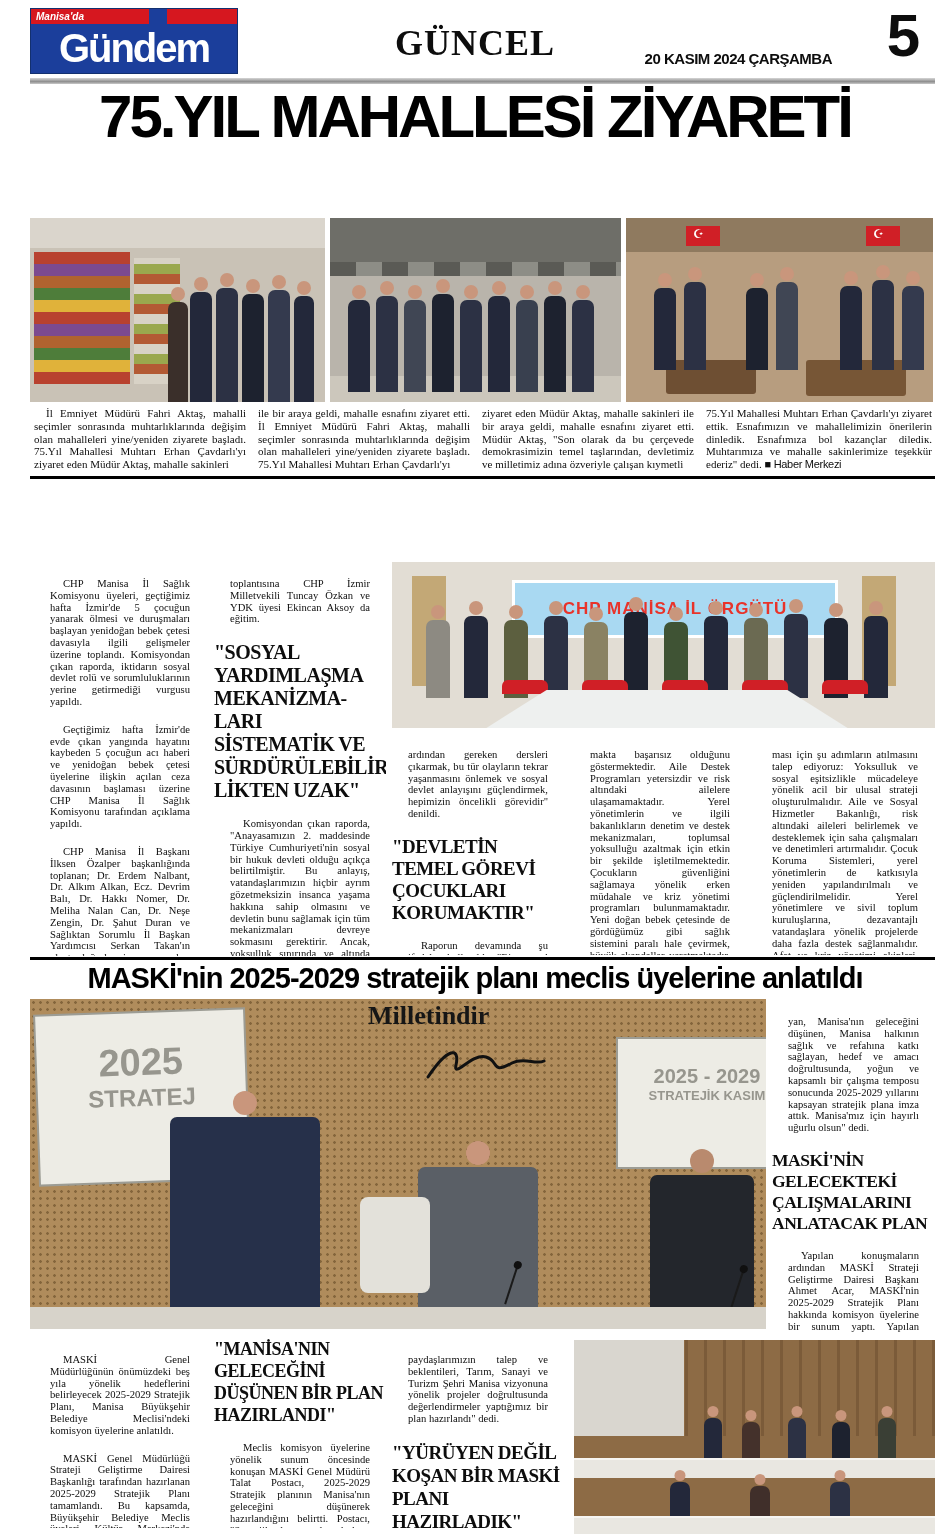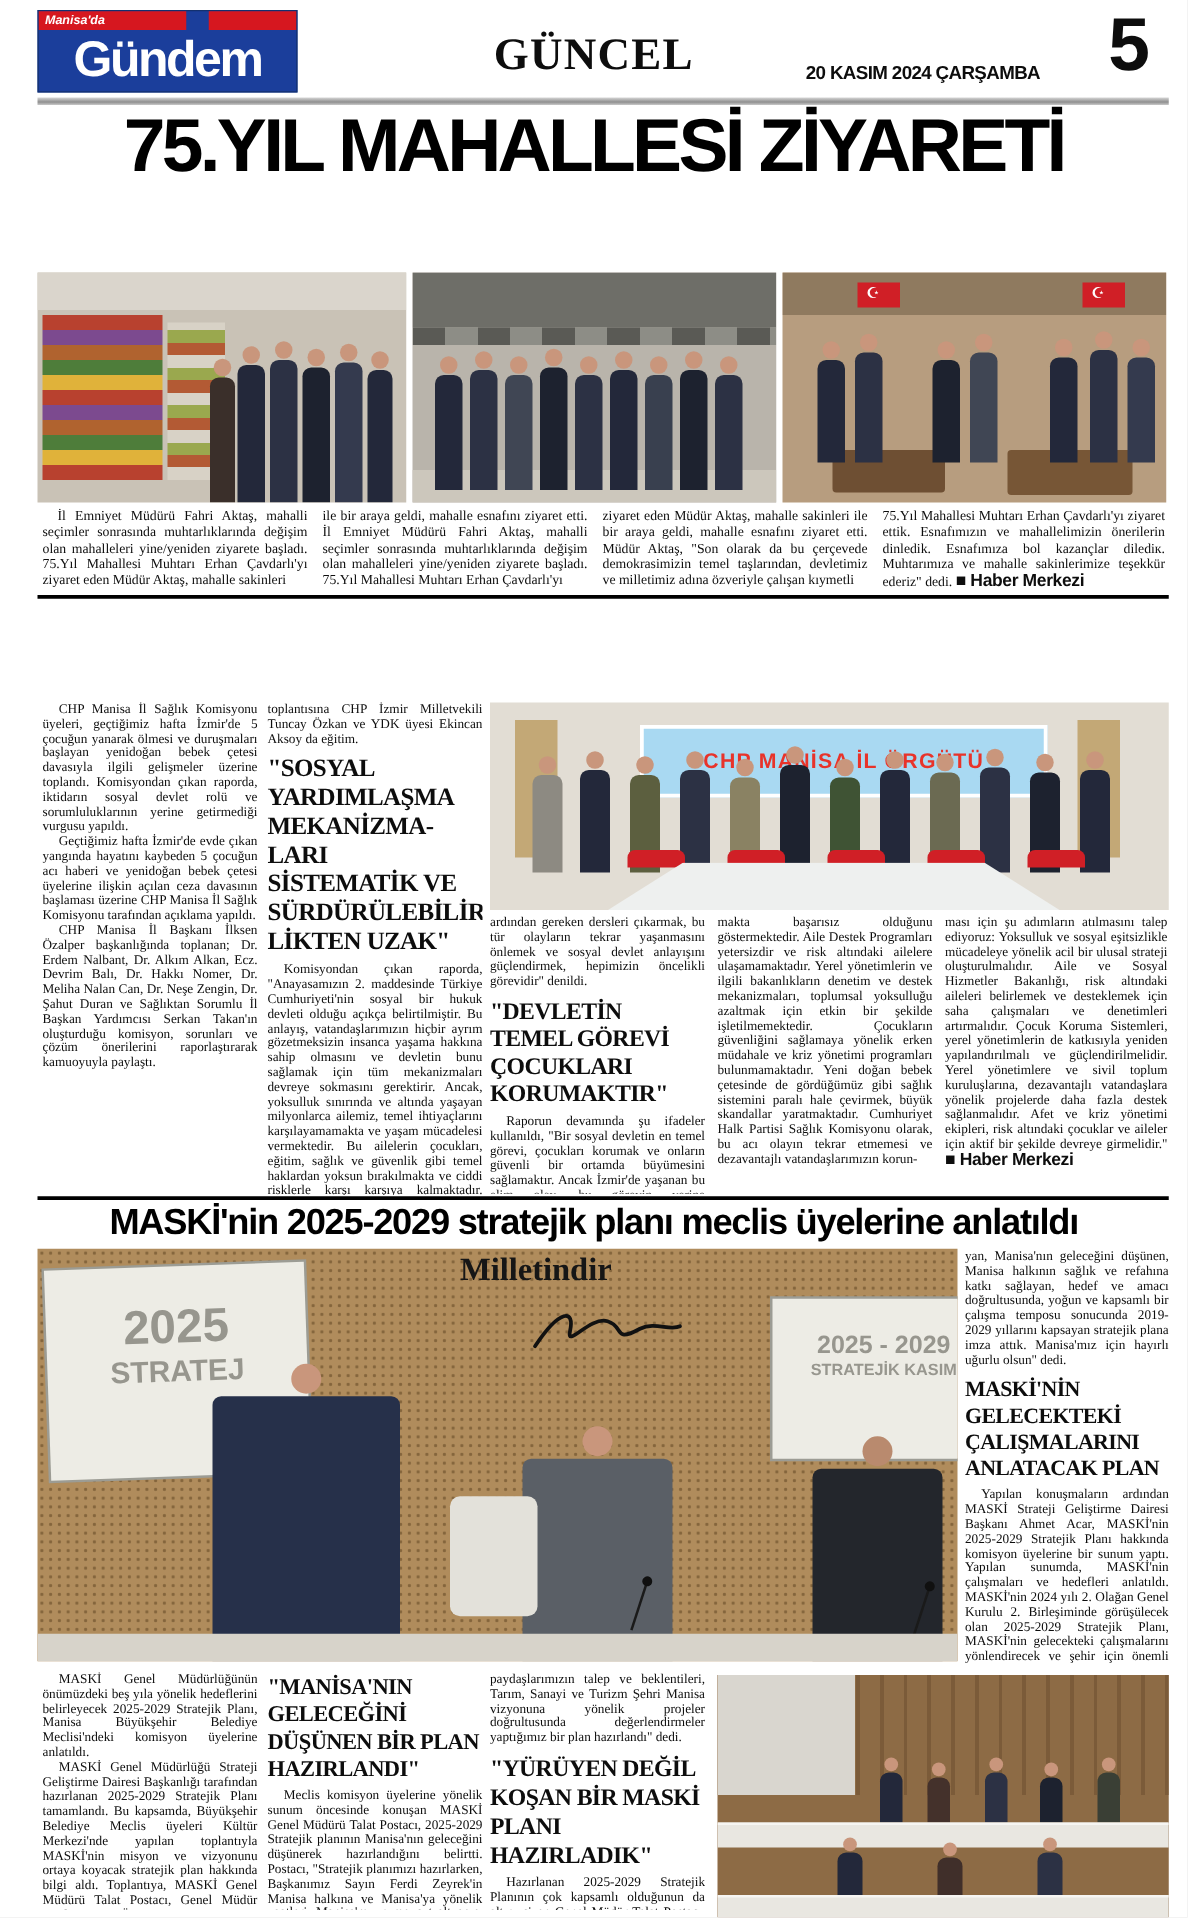--- a/index.html
+++ b/index.html
@@ -31,24 +31,24 @@
   .hl-chp{left:15px;top:482px;width:920px;font-size:37px;line-height:40px;letter-spacing:-1.5px;}
   .hl-maski{left:15px;top:962px;width:920px;font-size:29px;line-height:32px;letter-spacing:-1px;}
 
   
   .black-rule{height:3px;background:#000;}
 
   
   .caption{font-size:11px;line-height:12.8px;text-align:justify;overflow:hidden;}
   .caption p{margin:0;}
   .bodycol{font-size:10.6px;line-height:11.8px;text-align:justify;overflow:hidden;}
-  .bodycol p{margin:0;text-indent:13px;}
+  .bodycol p{margin:16px;text-indent:13px;}
   .colhead{font-family:"Liberation Serif",serif;font-weight:bold;text-align:left;text-indent:0 !important;
            margin:7px 0 5px !important;font-size:19px;line-height:22px;letter-spacing:-0.5px;}
-  .credit{font-family:"Liberation Sans",sans-serif;font-weight:bold;font-size:14px;letter-spacing:-0.3px;}
+  .credit{font-family:"Liberation Sans",sans-serif;font-weight:normal;font-size:11px;letter-spacing:-0.3px;}
 
   
   .photo{overflow:hidden;background:#cac4b9;}
   .fig{position:absolute;border-radius:7px 7px 0 0;--skin:#c9967c;}
   .fig::before{content:"";position:absolute;left:50%;transform:translateX(-50%);
                border-radius:50%;background:var(--skin);}
   .fig.s::before{top:-12px;width:11px;height:11px;}
   .fig.m::before{top:-15px;width:14px;height:14px;}
   .fig.l::before{top:-26px;width:24px;height:24px;}
 
@@ -224,21 +224,21 @@
     <div class="fig l" style="left:140px;top:118px;width:150px;height:212px;background:#26304a;--skin:#c9967c;"></div>
     <div class="fig l" style="left:388px;top:168px;width:120px;height:162px;background:#5a5f66;--skin:#c9967c;"></div>
     <div class="fig l" style="left:620px;top:176px;width:104px;height:154px;background:#23262c;--skin:#b98a6e;"></div>
     <div class="abs" style="left:330px;top:198px;width:70px;height:96px;background:#e3e1da;border-radius:8px;"></div>
     <div class="mic" style="left:480px;top:268px;"></div>
     <div class="mic" style="left:706px;top:272px;"></div>
     <div class="abs" style="left:0;bottom:0;width:736px;height:22px;background:#d7d3ca;"></div>
   </div>
 
   <div class="abs bodycol" style="left:772px;top:1000px;width:163px;height:332px;">
-    <p style="text-indent:0;">yan, Manisa'nın geleceğini düşünen, Manisa halkının sağlık ve refahına katkı sağlayan, hedef ve amacı doğrultusunda, yoğun ve kapsamlı bir çalışma temposu sonucunda 2019-2029 yıllarını kapsayan stratejik plana imza attık. Manisa'mız için hayırlı uğurlu olsun" dedi.</p>
+    <p style="text-indent:0;">yan, Manisa'nın geleceğini düşünen, Manisa halkının sağlık ve refahına katkı sağlayan, hedef ve amacı doğrultusunda, yoğun ve kapsamlı bir çalışma temposu sonucunda 2025-2029 yıllarını kapsayan stratejik plana imza attık. Manisa'mız için hayırlı uğurlu olsun" dedi.</p>
     <p class="colhead" style="font-size:17.5px;line-height:21px;">MASKİ'NİN GELECEKTEKİ ÇALIŞMALARINI ANLATACAK PLAN</p>
     <p><span>Yapılan konuşmaların ardından MASKİ Strateji Geliştirme Dairesi Başkanı Ahmet Acar, MASKİ'nin 2025-2029 Stratejik Planı hakkında komisyon üyelerine bir sunum yaptı. Yapılan sunumda, MASKİ'nin çalışmaları ve hedefleri anlatıldı. MASKİ'nin 2024 yılı 2. Olağan Genel Kurulu 2. Birleşiminde görüşülecek olan 2025-2029 Stratejik Planı, MASKİ'nin gelecekteki çalışmalarını yönlendirecek ve şehir için önemli adımlar atılmasını sağlayacak.</span> <span class="credit">■ Haber Merkezi</span></p>
   </div>
 
   <div class="abs bodycol" style="left:34px;top:1338px;width:172px;height:190px;">
     <p>MASKİ Genel Müdürlüğünün önümüzdeki beş yıla yönelik hedeflerini belirleyecek 2025-2029 Stratejik Planı, Manisa Büyükşehir Belediye Meclisi'ndeki komisyon üyelerine anlatıldı.</p>
     <p>MASKİ Genel Müdürlüğü Strateji Geliştirme Dairesi Başkanlığı tarafından hazırlanan 2025-2029 Stratejik Planı tamamlandı. Bu kapsamda, Büyükşehir Belediye Meclis üyeleri Kültür Merkezi'nde yapılan toplantıyla MASKİ'nin misyon ve vizyonunu ortaya koyacak stratejik plan hakkında bilgi aldı. Toplantıya, MASKİ Genel Müdürü Talat Postacı, Genel Müdür Yardımcısı Özgür Avşar, Daire Başkanları ve Meclis üyeleri katıldı.</p>
   </div>
   <div class="abs bodycol" style="left:214px;top:1338px;width:172px;height:190px;">
     <p class="colhead" style="margin-top:0 !important;font-size:18px;line-height:22px;">"MANİSA'NIN GELECEĞİNİ DÜŞÜNEN BİR PLAN HAZIRLANDI"</p>

